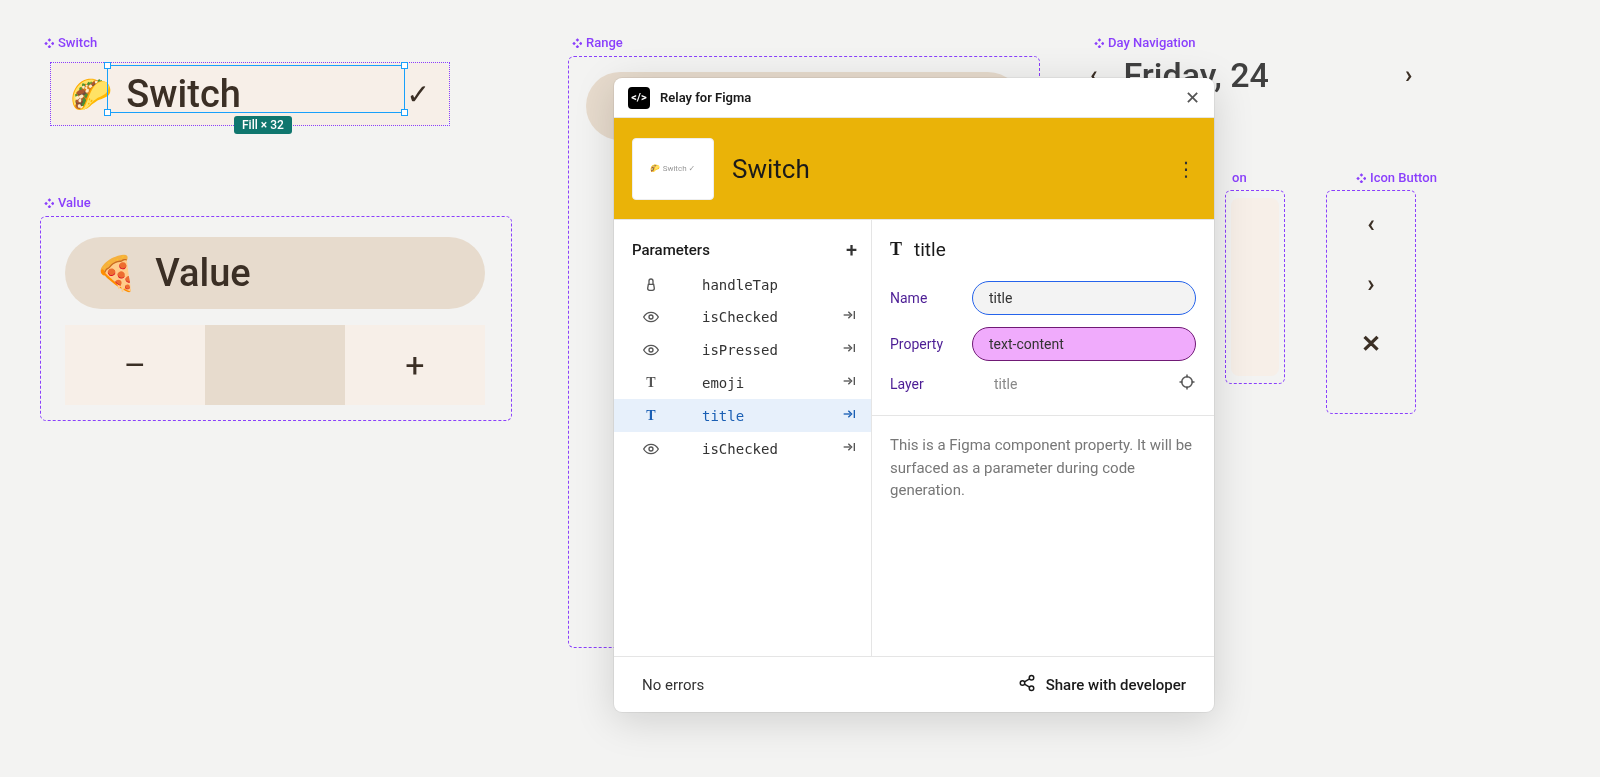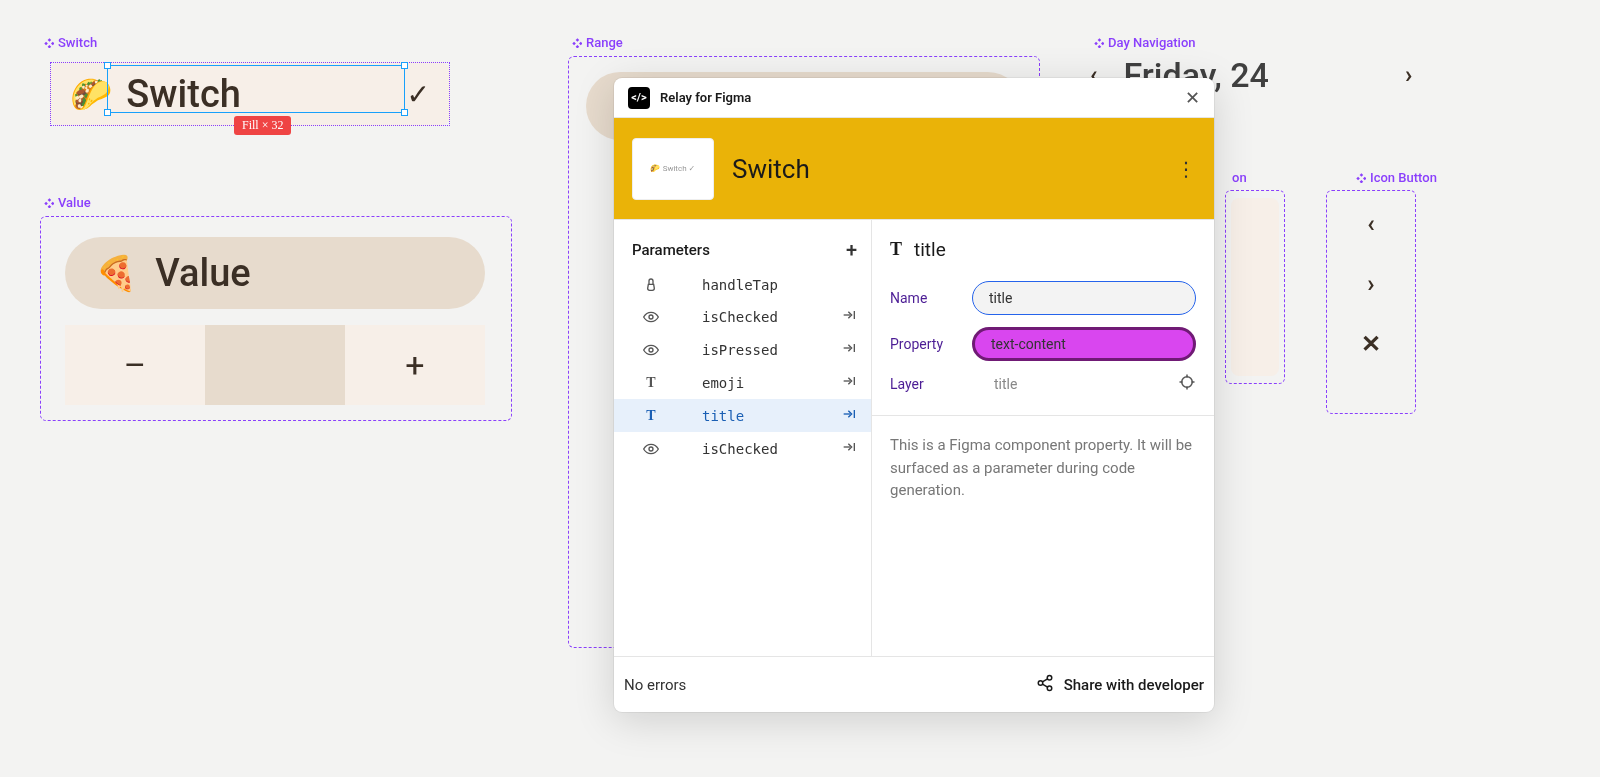--- a/index.html
+++ b/index.html
@@ -64,27 +64,26 @@
   .sel-handle {
     position:absolute;
     width:7px;height:7px;
     background:#fff;
     border:1px solid #18a0fb;
   }
   .dotted { border:1px dotted #8a3ffc; }
 
   .fill-badge {
     position:absolute;
-    background:#ef4444;
+    background:#0f766e;
     color:#fff;
     font-size:12px;
     font-weight:500;
     padding:2px 8px;
     border-radius:3px;
-    font-family:Liberation Serif, serif;
   }
 
   
   .value-pill {
     position:absolute;
     left:65px; top:237px;
     width:420px; height:72px;
     background:#e7dbcd;
     border-radius:36px;
     display:flex;
@@ -232,41 +231,41 @@
   }
   .pr-title .ticon {
     font-family:serif;font-weight:600;font-size:18px;
   }
   .form-row {
     display:flex;align-items:center;gap:10px;margin-bottom:12px;
   }
   .form-row .lbl { width:72px;font-size:14px;color:#4c1d95; }
   .pill-input {
     flex:1;height:34px;border-radius:17px;
-    background:#d946ef;border:3px solid #701a75;
+    background:#f0abfc;border:1px solid #701a75;
     padding:0 16px;font-size:14px;color:#333;
     display:flex;align-items:center;
   }
   .pill-input.focused { border:1.5px solid #2563eb; background:#f3f3f3; }
   .layer-row { display:flex;align-items:center;gap:16px; }
   .layer-row .lval { flex:1;font-size:14px;color:#888;padding-left:16px; }
   .target-ic { color:#555; }
 
   .pr-desc {
     border-top:1px solid #e5e5e5;
     padding:18px;
     font-size:15px;
     color:#777;
     line-height:1.5;
     flex:1;
   }
 
   .panel-footer {
     height:56px;border-top:1px solid #e5e5e5;
-    display:flex;align-items:center;padding:0 10px;
+    display:flex;align-items:center;padding:0 28px;
     font-size:15px;
   }
   .panel-footer .errors { color:#333; }
   .panel-footer .share {
     margin-left:auto;display:flex;align-items:center;gap:10px;font-weight:500;
   }
 </style>
 </head>
 <body>
 

